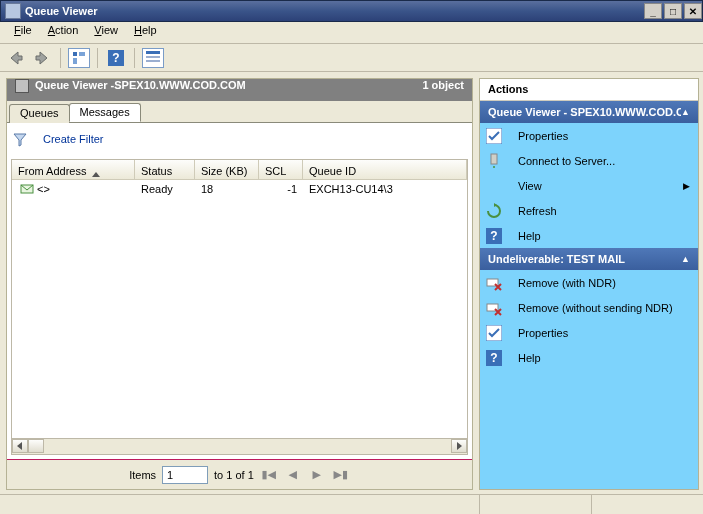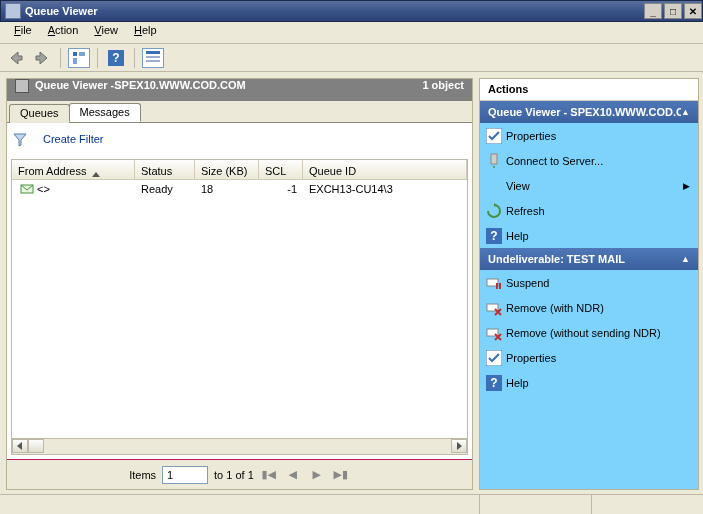--- a/index.html
+++ b/index.html
@@ -282,21 +282,21 @@
 }
 .rp-section-head .spacer { flex: 1; }
 .rp-section-head .chev {
   font-size: 9px;
 }
 .rp-item {
   display: flex;
   align-items: center;
   height: 25px;
   padding: 0 8px 0 6px;
-  gap: 4px;
+  gap: 16px;
 }
 .rp-item.submenu::after {
   content: "▶";
   font-size: 9px;
   margin-left: auto;
   color: #000;
 }
 .rp-icon {
   width: 16px; height: 16px;
   display: flex; align-items: center; justify-content: center;
@@ -512,30 +512,20 @@
     <div class="rp-section-head">
       <span>Undeliverable: TEST MAIL</span>
       <div class="spacer"></div>
       <span class="chev">▲</span>
     </div>
 
     <div class="rp-item">
       <span class="rp-icon">
           <svg viewBox="0 0 16 16">
             <rect x="1" y="4" width="11" height="7" fill="#fff" stroke="#888"></rect>
-            <rect x="10" y="8" width="2" height="6" fill="#c03030"></rect>
-            <rect x="13" y="8" width="2" height="6" fill="#c03030"></rect>
-          </svg>
-        </span>
-      <span>Suspend</span>
-    </div>
-    <div class="rp-item">
-      <span class="rp-icon">
-          <svg viewBox="0 0 16 16">
-            <rect x="1" y="4" width="11" height="7" fill="#fff" stroke="#888"></rect>
             <path d="M9 9 L15 15 M15 9 L9 15" stroke="#c03030" stroke-width="2"></path>
           </svg>
         </span>
       <span>Remove (with NDR)</span>
     </div>
     <div class="rp-item">
       <span class="rp-icon">
           <svg viewBox="0 0 16 16">
             <rect x="1" y="4" width="11" height="7" fill="#fff" stroke="#888"></rect>
             <path d="M9 9 L15 15 M15 9 L9 15" stroke="#c03030" stroke-width="2"></path>

